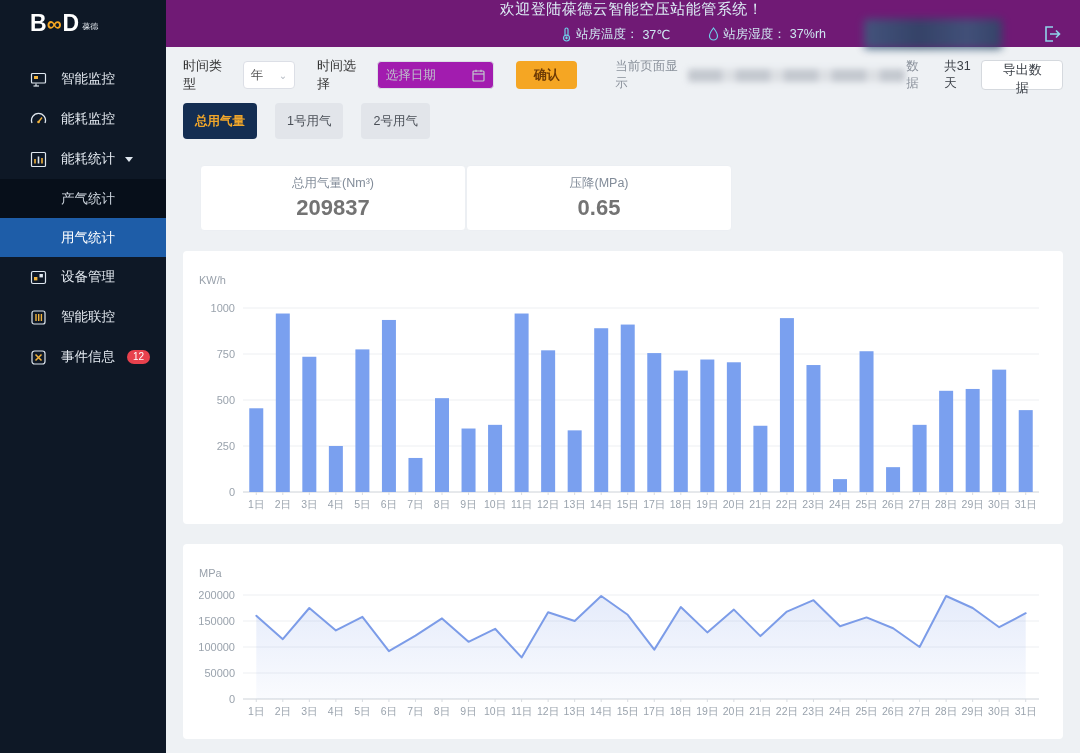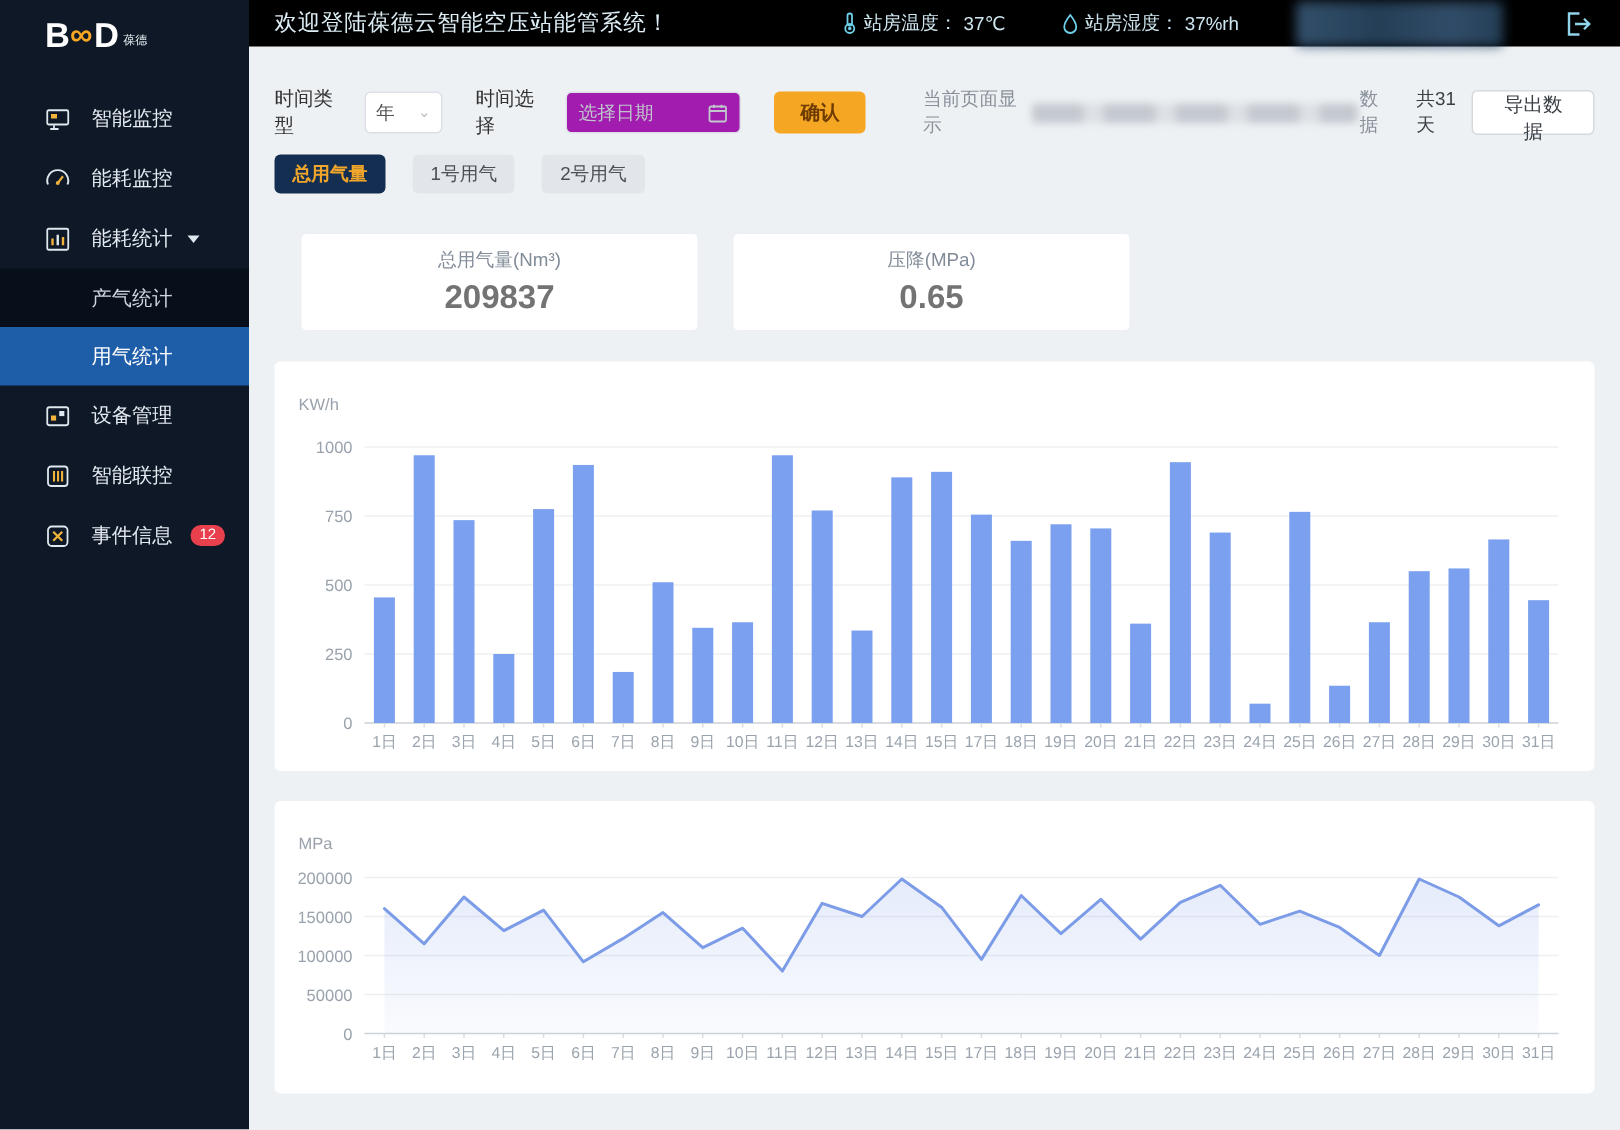--- a/index.html
+++ b/index.html
@@ -20,22 +20,22 @@
   .side-item .mi { width:17px; height:17px; margin-right:14px; flex:0 0 17px; }
   .side-sub { height:39px; display:flex; align-items:center; padding-left:61px;
               cursor:pointer; color:#cdd5de; font-size:13.5px; background:#070f1a; }
   .side-sub.active { background:#1e5da8; color:#ffffff; }
   .caret { width:0; height:0; border-left:4.5px solid transparent; border-right:4.5px solid transparent;
            border-top:5.5px solid #dfe7ef; margin-left:10px; }
   .badge { background:#e8414d; color:#fff; font-size:10px; border-radius:8px;
            padding:1px 6px; margin-left:12px; line-height:12px; }
 
   
-  .topbar { position:absolute; left:166px; top:0; width:914px; height:31px;
-            background:#000000; display:flex; align-items:center; }
+  .topbar { position:absolute; left:166px; top:0; width:914px; height:47px;
+            background:#701a75; display:flex; align-items:center;flex-direction:column; }
   .welcome { color:#ddeef6; font-size:15px; margin-left:17px; letter-spacing:0.5px; }
   .top-right { margin-left:auto; display:flex; align-items:center; margin-right:18px; gap:24px; }
   .env { display:flex; align-items:center; color:#cfe7f1; font-size:12.5px; gap:4px; margin-right:14px; }
   .env .ev { color:#cfe7f1; }
   .blur-box { width:138px; height:30px; border-radius:3px; margin-right:16px;
               background:linear-gradient(90deg,#3c5e7e,#2b4a66 40%,#3a5a7a 75%,#2b4a66);
               filter:blur(4px); opacity:.85; }
   .logout-btn { cursor:pointer; display:flex; align-items:center; }
 
   
@@ -54,25 +54,25 @@
                  color:#6e3b05; font-size:13px; font-weight:bold; cursor:pointer; }
   .cur-info { display:flex; align-items:center; font-size:12.5px; color:#8a919b; margin-left:38px; }
   .blur-strip { display:inline-block; width:228px; height:13px; border-radius:2px; margin:0 1px;
                 background:repeating-linear-gradient(90deg,#b9bec6 0 34px,#d8dbe0 34px 48px);
                 filter:blur(3px); opacity:.8; }
   .cur-days { color:#3a3f46; margin-left:14px; }
   .btn-export { margin-left:auto; height:30px; background:#fff; border:1px solid #d5d9de; border-radius:4px;
                 color:#3a3f46; font-size:13px; padding:0 15px; cursor:pointer; }
 
   .tabs { display:flex; gap:18px; margin-top:14px; }
-  .tab { height:26px; padding:0 12px; border-radius:4px; font-size:12.5px; display:flex;
+  .tab { height:36px; padding:0 12px; border-radius:4px; font-size:12.5px; display:flex;
          align-items:center; cursor:pointer; background:#e2e5ea; color:#4a4f57; }
   .tab.active { background:#142e52; color:#f0a62a; font-weight:bold; }
 
-  .stats { display:flex; gap:22px; margin-top:26px; padding-left:17px; }
+  .stats { display:flex; margin-top:26px; padding-left:17px; }
   .stat-card { width:266px; height:66px; background:#fff; border:1px solid #ecEFf3; border-radius:4px;
                display:flex; flex-direction:column; align-items:center; justify-content:center; }
   .stat-title { font-size:12.5px; color:#828c99; }
   .stat-value { font-size:22px; font-weight:bold; color:#737373; margin-top:3px; }
 
   .card { background:#fff; border-radius:4px; }
   .chart-card { width:880px; padding:18px 16px 6px 16px; margin-top:20px; }
   .chart-title { font-size:14px; font-weight:bold; color:#2b2f36; }
   .chart-unit { font-size:11px; color:#99a1ab; margin-top:5px; }
   .chart-card svg { display:block; width:848px; margin-top:2px; }

